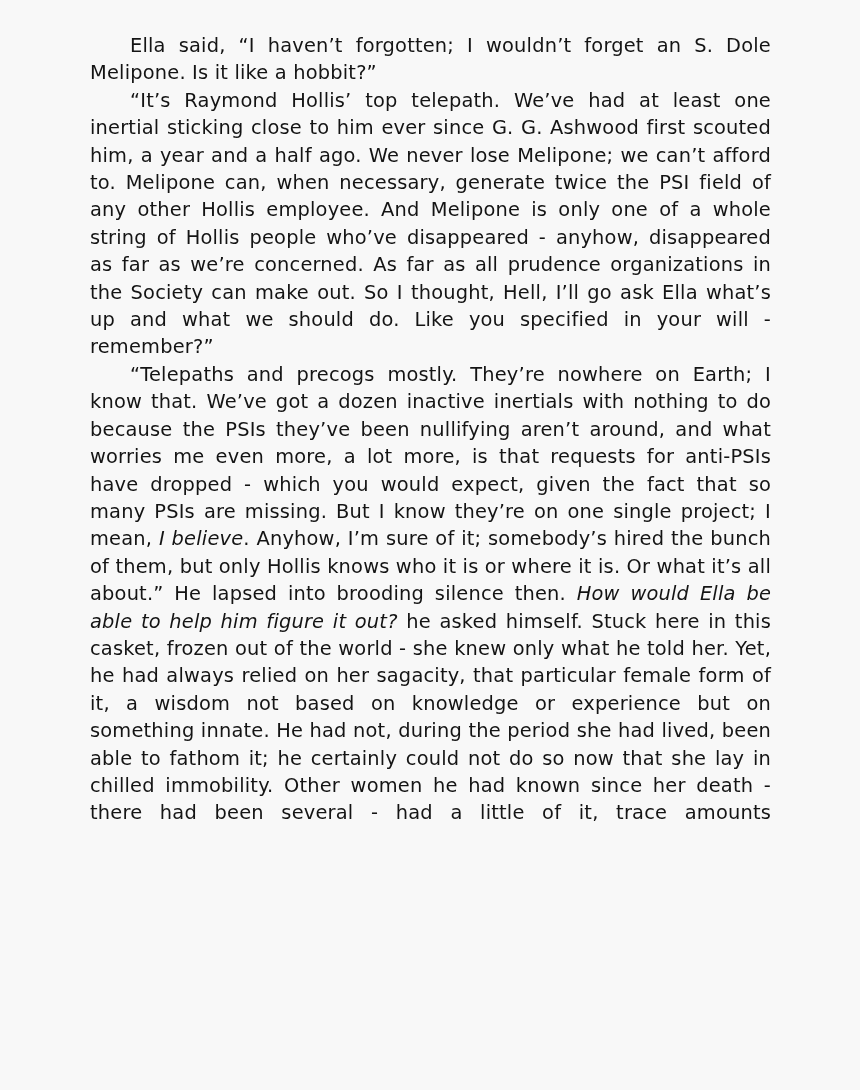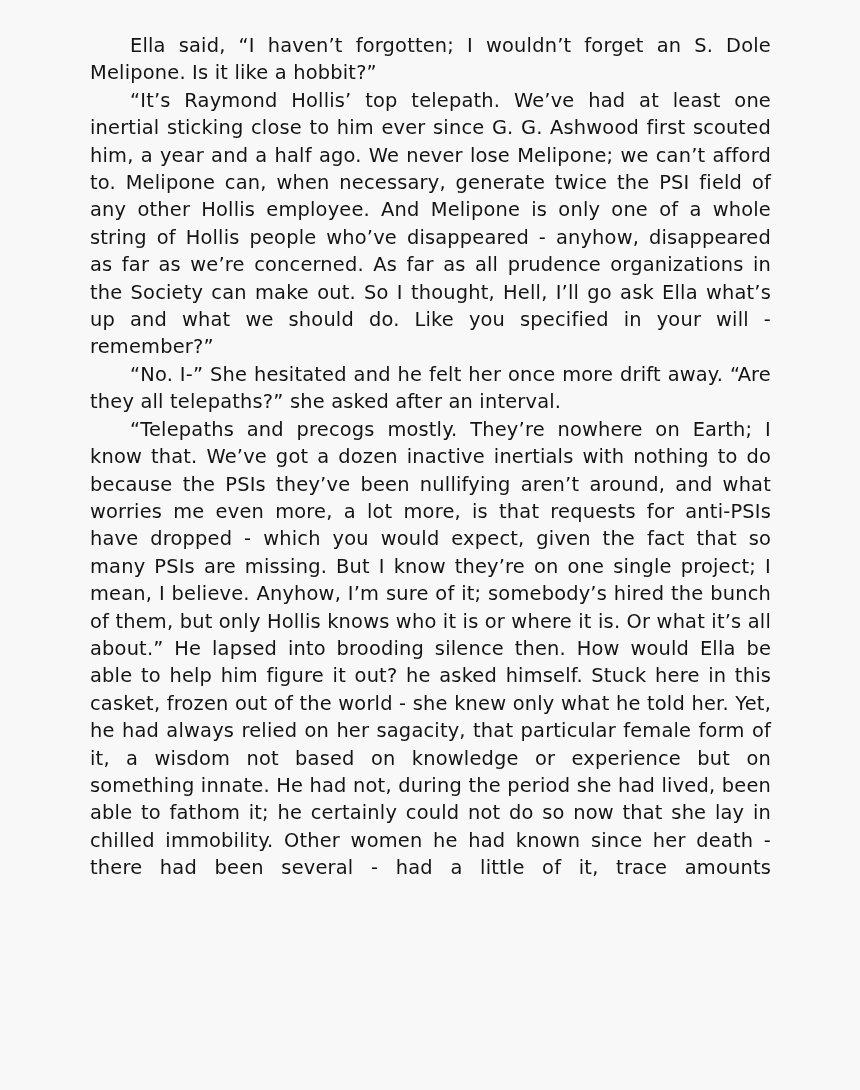--- a/index.html
+++ b/index.html
@@ -39,32 +39,32 @@
     margin: 0;
     text-indent: 40px;
     text-align: justify;
     text-align-last: left;
     hyphens: none;
   }
   .para.last {
     text-align-last: justify;
   }
   .ital {
+    font-style: italic;
   }
 </style>
 </head>
 <body>
 
 <div class="page">
   <div class="text-column">
 
     <p class="para">Ella said, “I haven’t forgotten; I wouldn’t forget an S. Dole Melipone. Is it like a hobbit?”</p>
 
     <p class="para"><span>“It’s Raymond Hollis’ top telepath. We’ve had at least one inertial sticking close to him ever since G. G. Ashwood first scouted him, a year and a half ago. We never lose Melipone; we can’t afford to. Melipone can, when necessary, generate twice the PSI field of any other Hollis employee. And Melipone is only one of a whole string of Hollis people who’ve disappeared - anyhow, disappeared as far as we’re concerned. As far as all prudence organizations in the Society can make out. So I thought, Hell, I’ll go ask Ella what’s up and what we should do. Like you specified in your will - remember?”</span></p>
 
 
 
-    <p class="para">“No. I-” She hesitated and he felt her once more drift away. “Are they all telepaths?” she asked after an interval.</p>
 
     <p class="para last"><span>“Telepaths and precogs mostly. They’re nowhere on Earth; I know that. We’ve got a dozen inactive inertials with nothing to do because the PSIs they’ve been nullifying aren’t around, and what worries me even more, a lot more, is that requests for anti-PSIs have dropped - which you would expect, given the fact that so many PSIs are missing. But I know they’re on one single project; I mean, </span><span class="ital">I believe</span><span>. Anyhow, I’m sure of it; somebody’s hired the bunch of them, but only Hollis knows who it is or where it is. Or what it’s all about.” He lapsed into brooding silence then. </span><span class="ital">How would Ella be able to help him figure it out?</span><span> he asked himself. Stuck here in this casket, frozen out of the world - she knew only what he told her. Yet, he had always relied on her sagacity, that particular female form of it, a wisdom not based on knowledge or experience but on something innate. He had not, during the period she had lived, been able to fathom it; he certainly could not do so now that she lay in chilled immobility. Other women he had known since her death - there had been several - had a little of it, trace amounts</span></p>
 
   </div>
 </div>
 
 </body></html>

